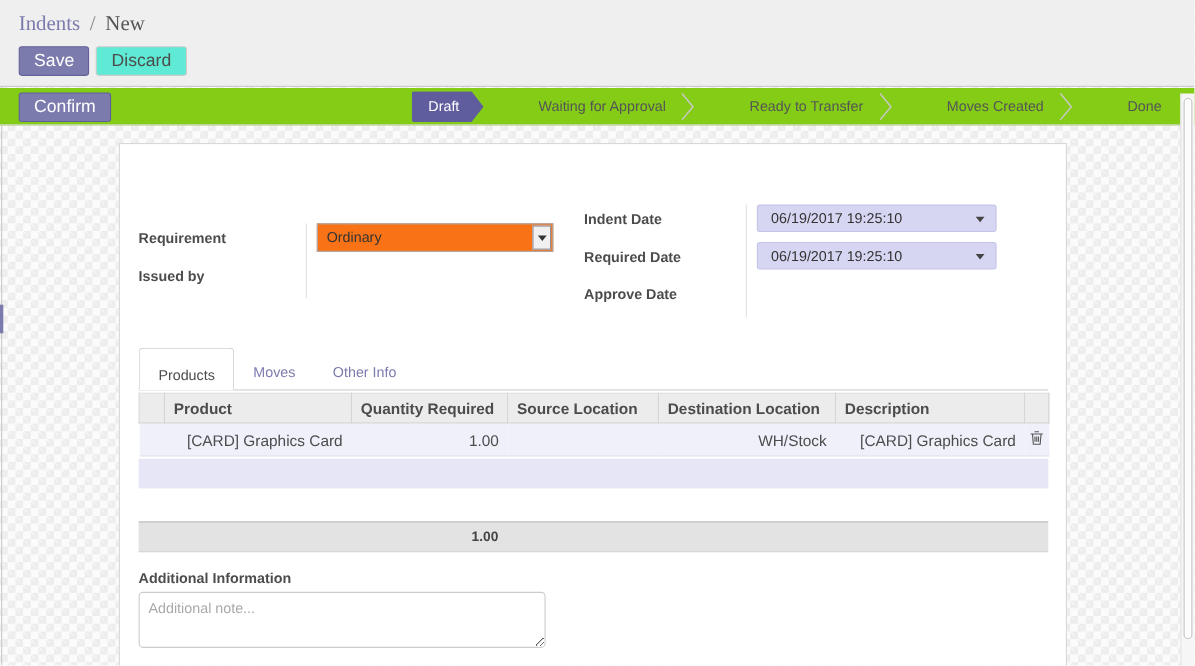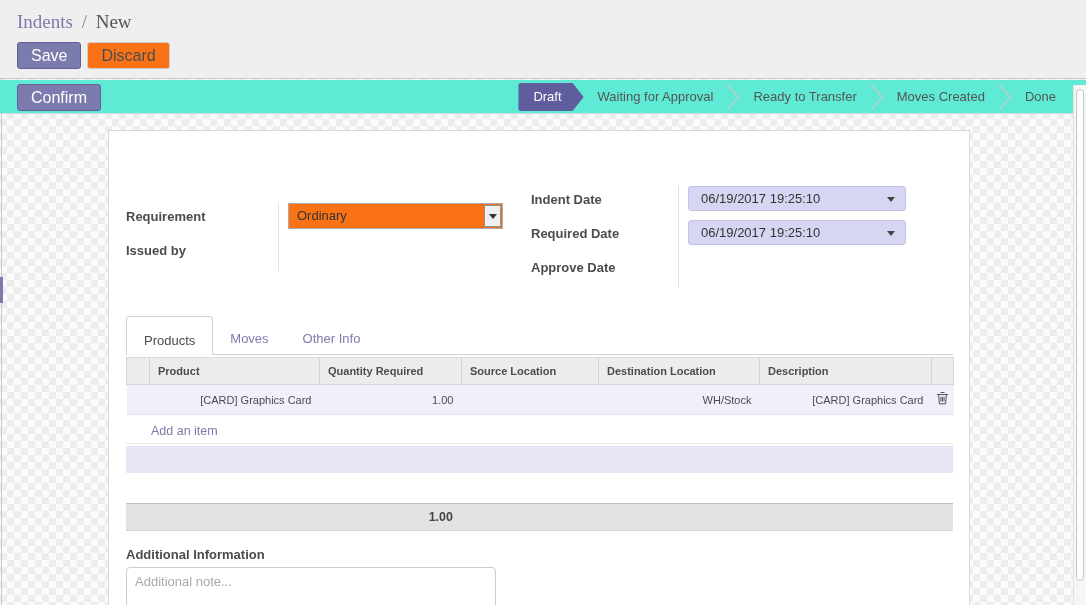--- a/index.html
+++ b/index.html
@@ -29,32 +29,32 @@
   .breadcrumb { position:absolute; left:17px; top:11px; font-size:19px;font-family:Liberation Serif, serif; }
   .breadcrumb .bc-parent { color:#7c7bad; cursor:pointer; }
   .breadcrumb .bc-sep { color:#888; margin:0 4px; }
   .breadcrumb .bc-current { color:#555; }
   .action-buttons { position:absolute; left:17px; top:42px; display:flex; gap:6px; }
   .btn {
     display:inline-block; font-size:16px; height:27px; line-height:25px;
     padding:0 13px; border-radius:3px; cursor:pointer;
   }
   .btn-primary { background:#7c7bad; border:1px solid #635f9b; color:#fff; }
-  .btn-secondary { background:#f97316; border:1px solid #cccccc; color:#4c4c4c; }
+  .btn-secondary { background:#5eead4; border:1px solid #cccccc; color:#4c4c4c; }
 
   
   .statusbar {
     position:absolute; left:0; top:80px; width:1086px; height:34px;
-    background:#5eead4; border-bottom:1px solid #d8d8d8;
+    background:#84cc16; border-bottom:1px solid #d8d8d8;
   }
   .statusbar .confirm { position:absolute; left:17px; top:4px; }
   .steps { position:absolute; right:16px; top:3px; height:28px; display:flex; align-items:center; }
   .step {
     height:28px; line-height:28px; font-size:13px; color:#555;
-    padding:0 14px; white-space:nowrap; cursor:pointer;
+    padding:0 14px; white-space:nowrap; cursor:pointer;margin-left:36px;
   }
   .step.active {
     background:#5f5d9e; color:#fff; padding:0 22px 0 15px;
     clip-path:polygon(0 0, calc(100% - 11px) 0, 100% 50%, calc(100% - 11px) 100%, 0 100%);
     border-radius:3px 0 0 3px;
   }
   .chev { flex:0 0 auto; display:block; }
 
   
   .vscroll { position:absolute; right:0; top:85px; bottom:0; width:13px; background:#f6f6f6; border-left:1px solid #e3e3e3; }
@@ -99,21 +99,21 @@
   .tabs { margin-top:28px; width:827px; border-bottom:1px solid #d0d0d0; display:flex; align-items:flex-end; height:39px; }
   .tab {
     font-size:13px; padding:5px 17px; height:39px; line-height:38px; cursor:pointer; color:#7c7bad;
   }
   .tab.active {
     background:#fff; color:#4c4c4c; border:1px solid #d0d0d0; border-bottom:1px solid #fff;
     border-radius:4px 4px 0 0; margin-bottom:-1px;
   }
 
   
-  .ptable { width:827px; margin-top:2px; border-collapse:collapse; table-layout:fixed; font-size:11px; }
+  .ptable { width:827px; margin-top:2px; border-collapse:collapse; table-layout:fixed; font-size:14px; }
   .ptable th {
     background:#ececec; border:1px solid #d5d5d5; border-top:1px solid #dcdcdc;
     text-align:left; font-weight:bold; color:#4c4c4c; height:27px; padding:0 8px;
   }
   .ptable th.num { text-align:left; }
   .ptable td { height:30px; padding:0 8px; color:#4c4c4c;text-align:right; }
   .ptable tr.data-row td { background:#eff0fa; border-top:1px solid #e3e3ee; border-bottom:1px solid #e3e3ee; }
   .ptable td.num { text-align:right; }
   .ptable .handle-col { padding:0; }
   .trash-btn { background:none; border:none; cursor:pointer; padding:0; display:block; margin:0 auto; }
@@ -266,23 +266,20 @@
                   <path d="M4.5 1.5h4"></path>
                   <path d="M2.6 3.5l.8 9.3h6.2l.8-9.3"></path>
                 <path d="M4.9 5.8v4.7M6.5 5.8v4.7M8.1 5.8v4.7"></path>
               </svg>
             </button>
           </td>
         </tr>
       </tbody>
     </table>
 
-    <div class="add-item-row">
-      <a class="add-item-link">Add an item</a>
-    </div>
 
     <div class="blank-row"></div>
 
     <div class="total-row">
       <div class="total-val">1.00</div>
     </div>
 
     <div class="addinfo-label">Additional Information</div>
     <textarea class="addinfo-text" placeholder="Additional note..." style=""></textarea>
 

